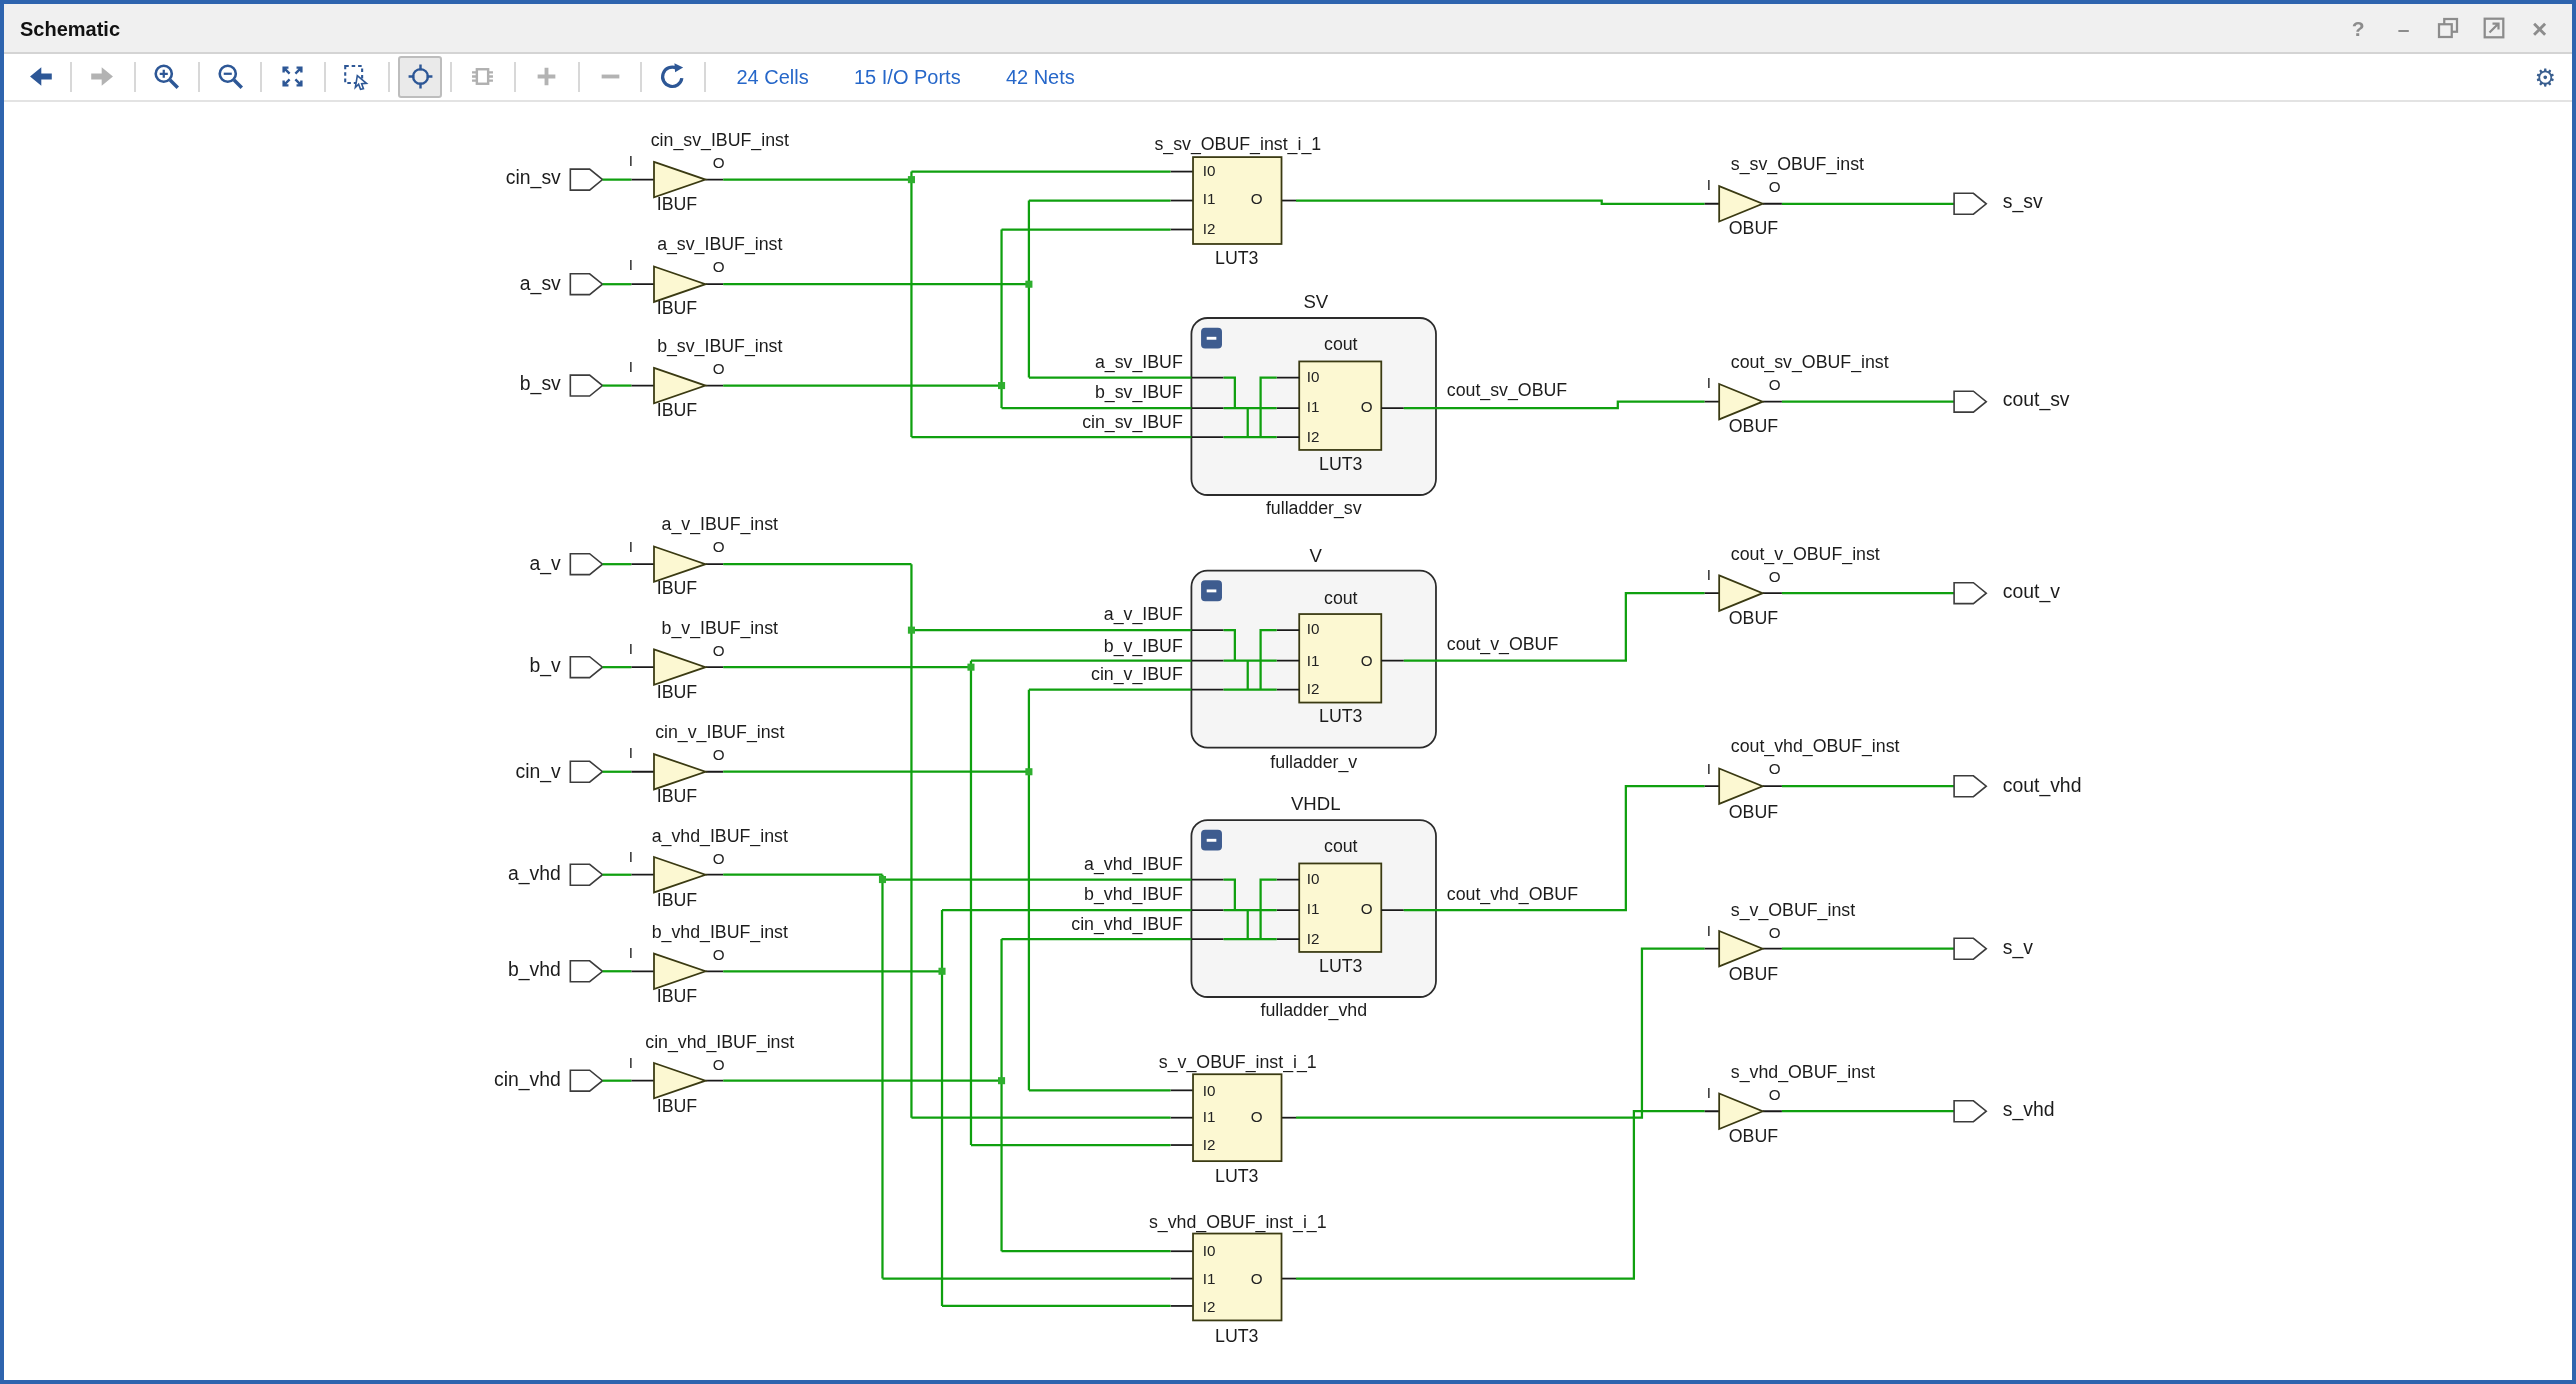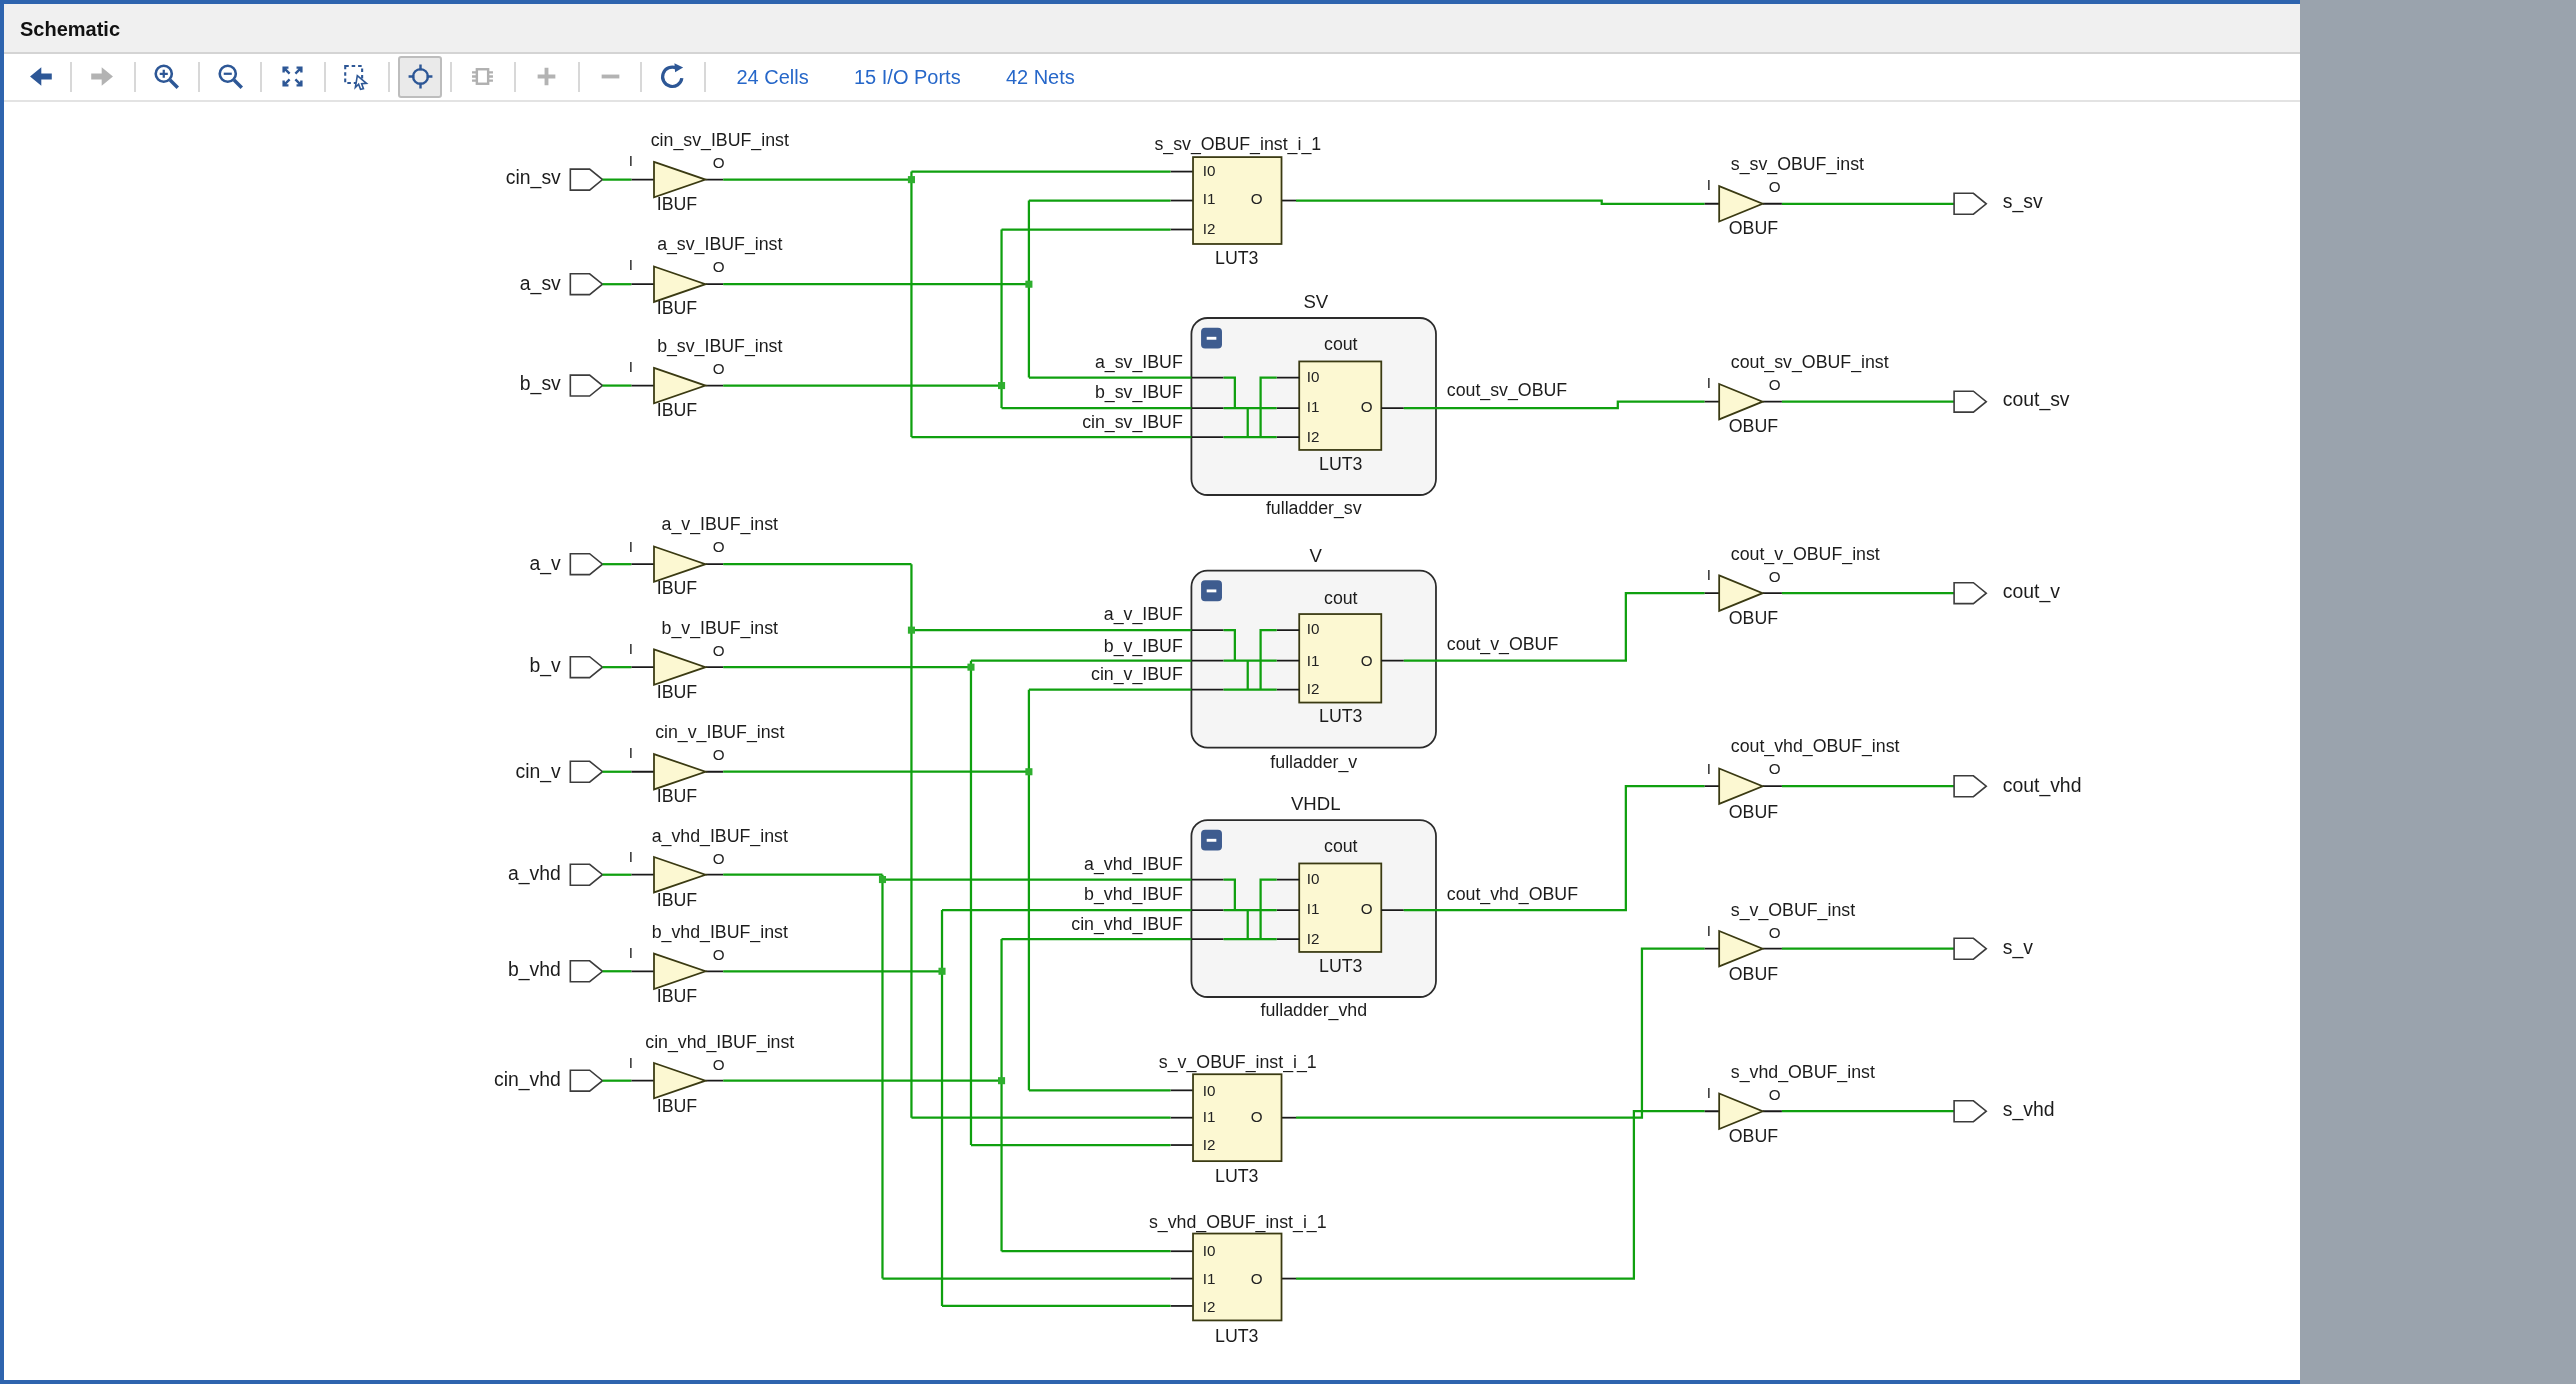--- a/index.html
+++ b/index.html
@@ -1,16 +1,16 @@
 <!DOCTYPE html>
 <html style="font-size:13px"><head>
 <meta charset="utf-8">
 <style>
   html,body{margin:0;padding:0;background:#9aa3ad;font-family:"Liberation Sans","DejaVu Sans",sans-serif;}
-  #stage{width:2300px;height:1385px;overflow:hidden;position:relative;}
+  #stage{width:2576px;height:1385px;overflow:hidden;position:relative;}
   #half{width:1288px;height:692px;transform:scale(2);transform-origin:0 0;position:relative;}
   #win{position:absolute;inset:0;border:2.4px solid #2E64AE;background:#fff;box-sizing:border-box;}
   
   #titlebar{position:absolute;left:0;top:0;right:0;height:24px;background:#F0F0F0;border-bottom:0.8px solid #D4D4D4;display:flex;align-items:center;}
   #title{font-size:10px;font-weight:bold;color:#111;padding-left:8px;}
   #winctrls{margin-left:auto;display:flex;align-items:center;gap:9.7px;padding-right:9.7px;color:#8C8C8C;}
   #winctrls .wc{width:13px;height:13px;display:flex;align-items:center;justify-content:center;font-size:10.5px;font-weight:bold;color:#8C8C8C;cursor:default;}
   
   #toolbar{position:absolute;left:0;top:25px;right:0;height:24px;background:#FFF;border-bottom:0.8px solid #E3E3E3;display:flex;align-items:center;padding-left:6.4px;box-sizing:border-box;}
   .tbtn{width:19.3px;height:19.3px;display:flex;align-items:center;justify-content:center;border:0.8px solid transparent;border-radius:1.6px;margin:0 0.8px;}

